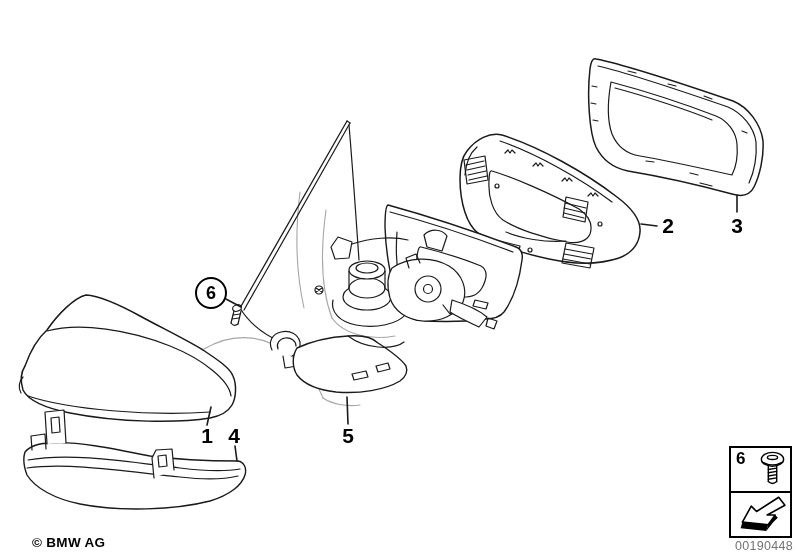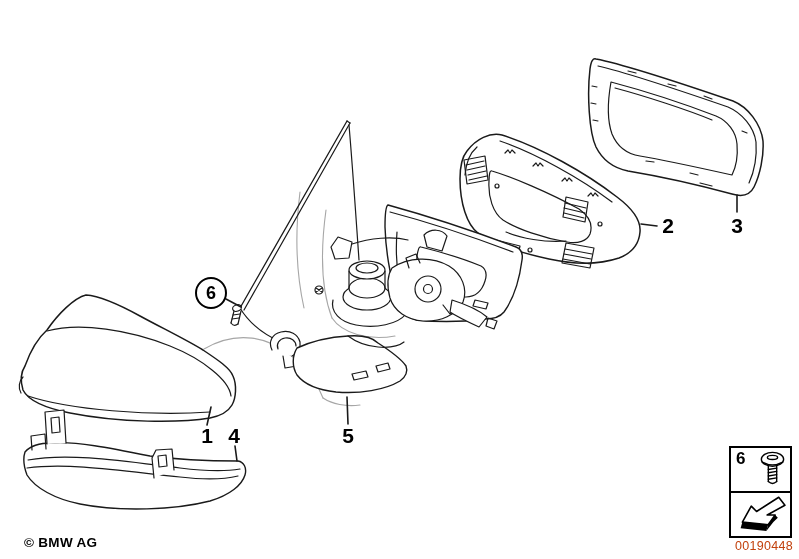--- a/index.html
+++ b/index.html
@@ -21,25 +21,25 @@
   .detail-box{
     position:absolute;left:729px;top:446px;width:59px;height:88px;
     border:2px solid #000;background:#fff;display:flex;flex-direction:column;
   }
   .detail-cell{flex:1;position:relative;}
   .detail-cell.top{border-bottom:2px solid #000;}
   .detail-box-number{position:absolute;left:5px;top:1px;font-weight:bold;font-size:17px;}
   .screw-svg{position:absolute;right:3px;top:2px;}
   .arrow-svg{position:absolute;left:50%;top:50%;transform:translate(-50%,-50%);}
   .copyright{
-    position:absolute;left:24px;top:535px;font-size:13.5px;font-weight:bold;
+    position:absolute;left:32px;top:535px;font-size:13.5px;font-weight:bold;
     letter-spacing:0.3px;
   }
   .doc-number{
-    position:absolute;left:735px;top:539px;font-size:12.5px;color:#c2410c;
+    position:absolute;left:735px;top:539px;font-size:12.5px;color:#737373;
     letter-spacing:0.3px;
   }
 </style>
 </head>
 <body>
 
 <div class="canvas">
 
   <svg class="drawing" width="799" height="559" viewBox="0 0 799 559" fill="none" stroke="#1a1a1a" stroke-width="1.2" stroke-linecap="round" stroke-linejoin="round">
 

